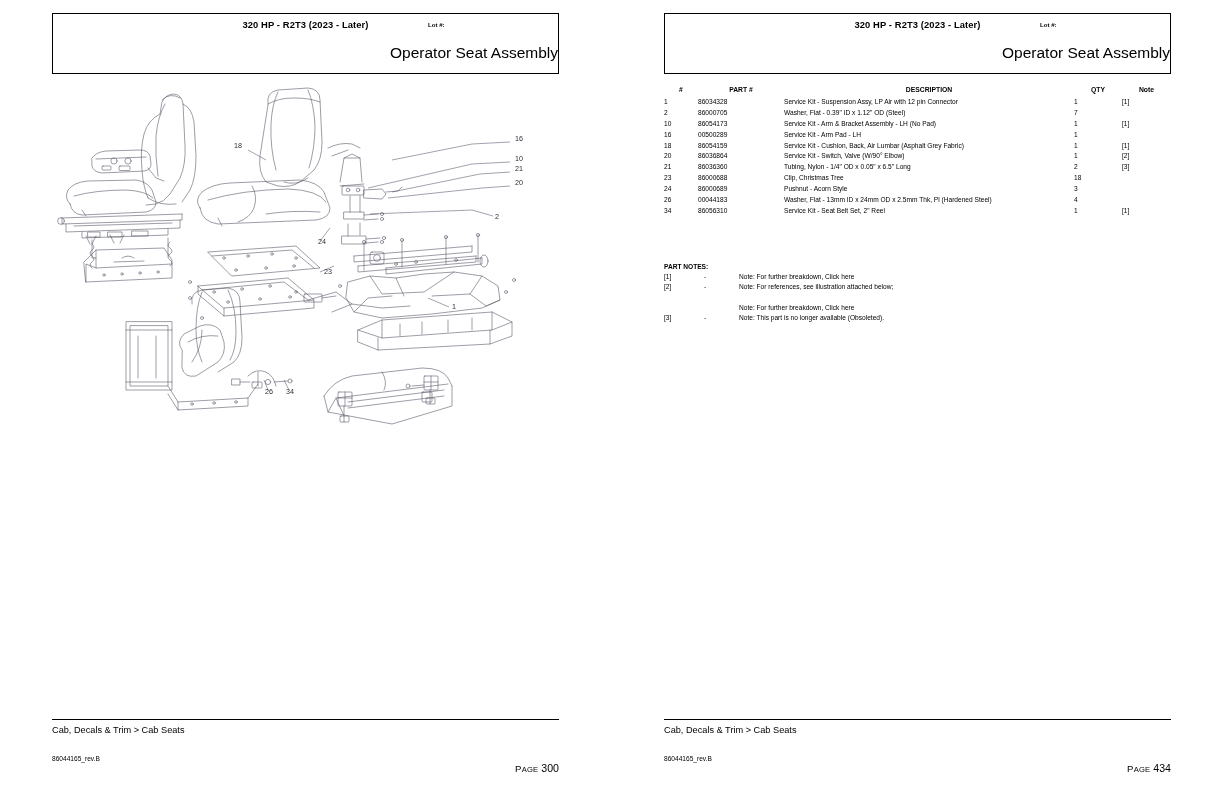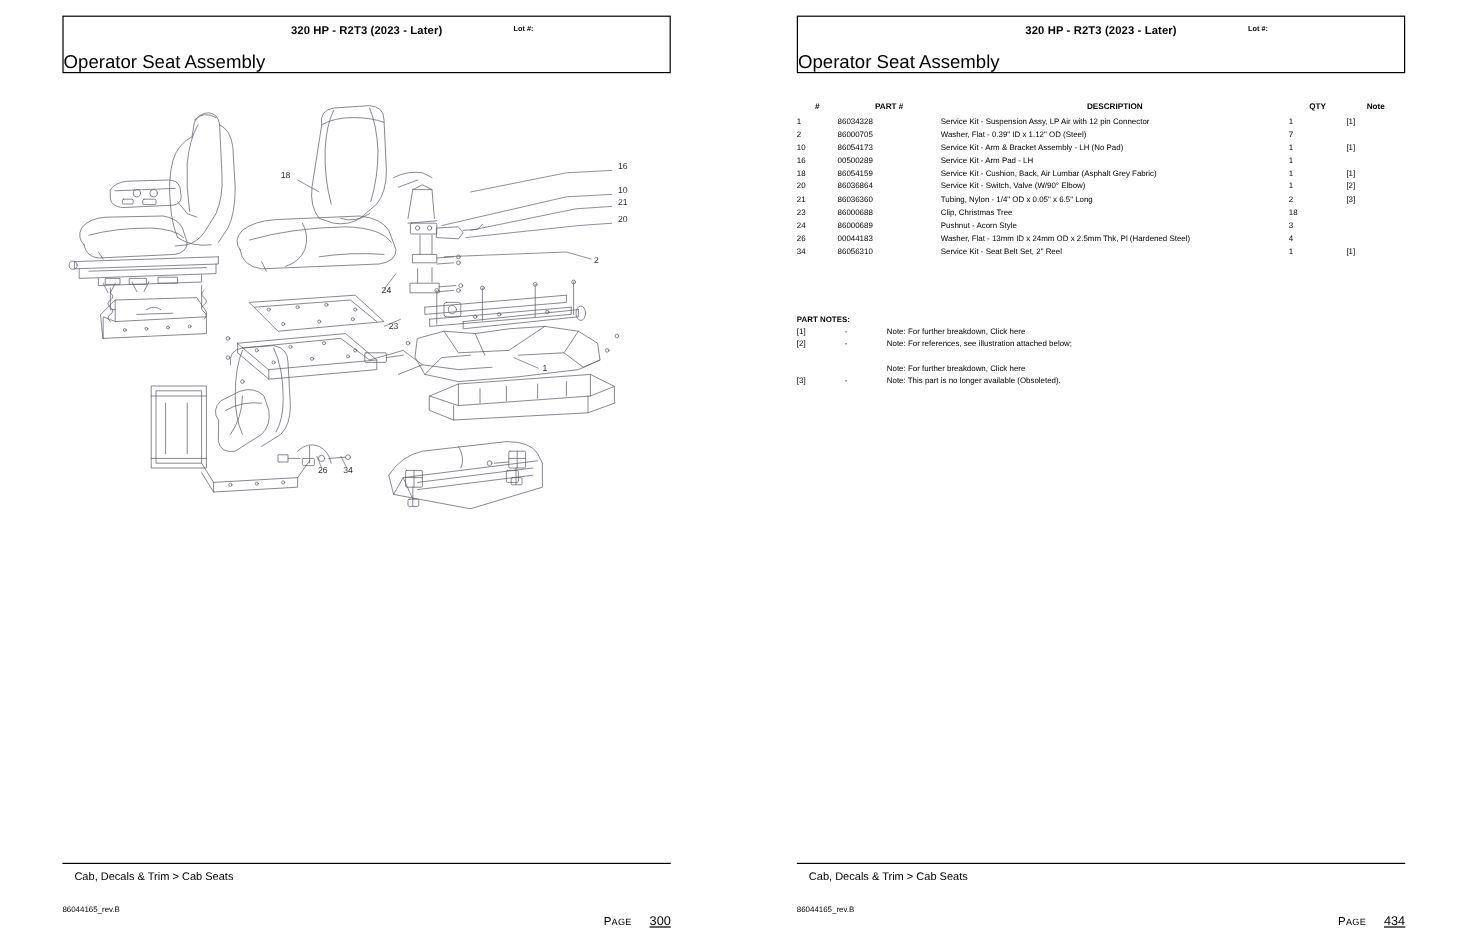--- a/index.html
+++ b/index.html
@@ -19,42 +19,42 @@
     top: 0;
     width: 612px; height: 792px;
   }
   #page-left  { left: 0; }
   #page-right { left: 612px; }
 
   
   .title-box {
     position: absolute;
     left: 52px; top: 13px;
-    width: 507px; height: 48px;
+    width: 507px; height: 61px;
     border: 1.3px solid #000;
     background: #fff;
   }
   .title-box .model {
     position: absolute;
     left: 0; right: 0; top: 5px;
     text-align: center;
     font-size: 9.4px;
     font-weight: bold;
     letter-spacing: .1px;
   }
   .title-box .lot {
     position: absolute;
     left: 375px; top: 7px;
     font-size: 6.1px;
     font-weight: bold;
   }
   .title-box .assy {
     position: absolute;
     left: 0; right: 0; top: 30px;
-    text-align: left;
+    text-align: right;
     font-size: 15.5px;
     font-weight: 400;
   }
 
   
   .parts-table {
     position: absolute;
     left: 52px; top: 86px;
     width: 507px;
     font-size: 6.6px;
@@ -119,39 +119,38 @@
     position: absolute;
     left: 52px; top: 719px;
     width: 507px;
     height: 1.1px;
     background: #000;
   }
   .breadcrumb {
     position: absolute;
     left: 52px; top: 725px;
     font-size: 9.2px;
-    margin-left: 10px;
   }
   .doc-id {
     position: absolute;
     left: 52px; top: 755px;
     font-size: 6.6px;
   }
   .page-no {
     position: absolute;
     right: 53px; top: 762px;
     font-size: 10.6px;
     white-space: nowrap;
   }
   .page-no .pg-word {
     font-size: 7.6px;
     letter-spacing: .2px;
   }
   .page-no .pg-word .cap { font-size: 9.6px; }
-  .page-no .pg-num { margin-left: 15px; text-decoration: underline; }
+  .page-no .pg-num { margin-left: 3px; }
 
   
   .illustration {
     position: absolute;
     left: 52px; top: 86px;
     width: 507px; height: 345px;
   }
   .illustration svg { display: block; }
   .callout {
     font-family: "Liberation Sans", sans-serif;

